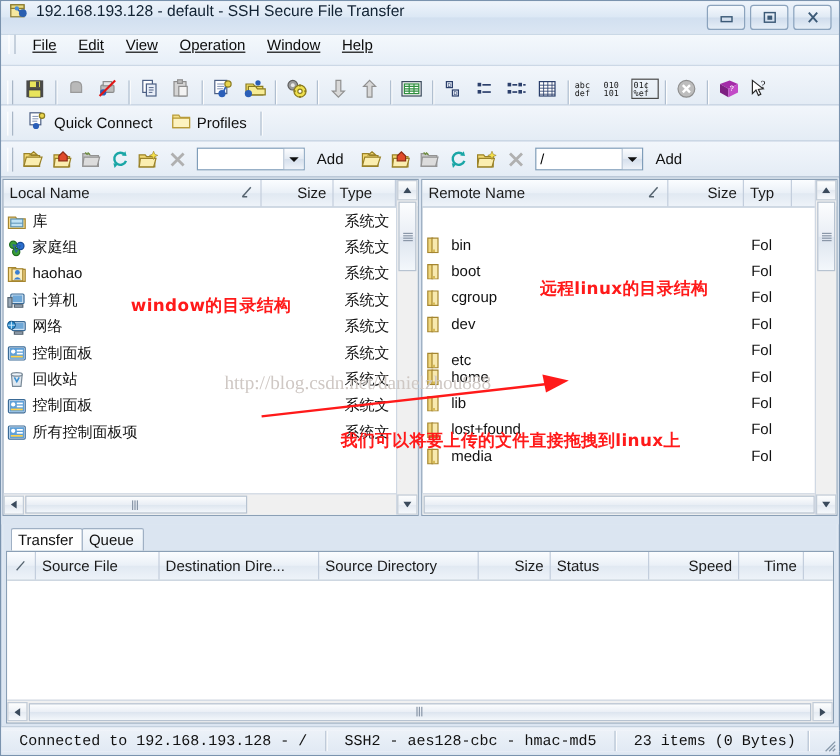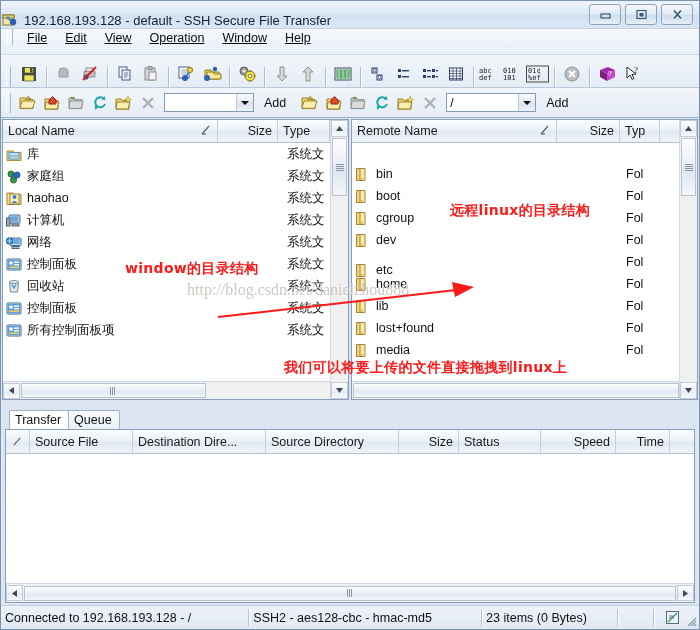--- a/index.html
+++ b/index.html
@@ -13,23 +13,23 @@
   .window{
     width:700px;height:630px;box-sizing:border-box;
     border:1px solid #7a93ae;
     background:linear-gradient(180deg,#e9f0f8 0%,#dce6f2 100%);
     display:flex;flex-direction:column;
     position:relative;
   }
   
   .titlebar{
     height:27px;flex:0 0 27px;
-    display:flex;align-items:flex-end;
+    display:flex;align-items:flex-start;
     background:linear-gradient(180deg,#eef4fb 0%,#dce8f5 48%,#d2e0f0 52%,#dbe6f3 100%);
-    padding-left:1px;
+    padding-left:7px;
     position:relative;
   }
   .title-icon{width:16px;height:16px;position:relative;flex:0 0 16px;margin-right:6px;}
   .title-text{
     font-size:13px;color:#123; letter-spacing:0px;
     white-space:nowrap;
   }
   .wbtns{position:absolute;right:6px;top:3px;display:flex;gap:4px;}
   .wbtn{
     width:30px;height:19px;border:1px solid #8ba3bd;border-radius:3px;
@@ -168,21 +168,21 @@
     background:linear-gradient(180deg,#fbfdff 0%,#eaf0f7 48%,#e1e9f2 52%,#eef3f9 100%);
     border-bottom:1px solid #b4c2d2;}
   .xbody{flex:1;background:#fff;}
   .xhs{height:18px;flex:0 0 18px;display:flex;align-items:center;background:#f0f0f0;border-top:1px solid #cfd8e3;}
   
   .status{
     height:23px;flex:0 0 23px;display:flex;align-items:center;
     background:linear-gradient(180deg,#eef3f9 0%,#dfe8f3 100%);
     border-top:1px solid #c3d0de;font-size:12.5px;color:#111;
   }
-  .st-cell{padding:0 4px;border-right:1px solid #b6c3d3;box-shadow:1px 0 0 #fff;height:17px;display:flex;align-items:center;white-space:nowrap;}
+  .st-cell{padding:0 15px;border-right:1px solid #b6c3d3;box-shadow:1px 0 0 #fff;height:17px;display:flex;align-items:center;white-space:nowrap;font-family:Liberation Mono, monospace;}
   .st-cell.noborder{border-right:none;box-shadow:none;}
   .st-grip{position:absolute;right:2px;bottom:2px;width:12px;height:12px;}
   
   .anno{
     position:absolute;color:#ff1a1a;font-family:"DejaVu Sans",sans-serif;
     font-size:14px;font-weight:bold;white-space:nowrap;pointer-events:none;
     letter-spacing:0.3px;
     text-align:right;
   }
   .watermark{
@@ -397,20 +397,44 @@
       </svg>
     </div>
     <div class="tb-btn">
       <svg width="18" height="18" viewBox="0 0 18 18">
         <path d="M3 2 L3 13 L6 10 L8 14.5 L10 13.5 L8 9.5 L12 9 Z" fill="#fff" stroke="#2a2a2a"></path>
         <text x="10" y="8" font-size="9" fill="#1a1a1a" font-family="serif">?</text>
       </svg>
     </div>
   </div>
 
+  <div class="qcbar">
+    <div class="tb-grip"></div>
+    <div class="qc-item">
+      <span>
+        <svg width="16" height="16" viewBox="0 0 16 16">
+          <rect x="1" y="1" width="9" height="10" fill="#fff" stroke="#4c5f84"></rect>
+          <path d="M3 4h5M3 6h5M3 8h4" stroke="#7b8db0" stroke-width="0.8"></path>
+          <circle cx="11" cy="3.5" r="2.2" fill="#e8d44d" stroke="#8a7b20"></circle>
+          <circle cx="6" cy="12" r="2.6" fill="#2b5fb8"></circle>
+        </svg>
+      </span>
+      <span>Quick Connect</span>
+    </div>
+    <div class="qc-item">
+      <span>
+        <svg width="16" height="14" viewBox="0 0 16 14">
+          <path d="M1 2 h5 l1.2 1.8 H15 v8.5 H1 z" fill="#f5e08a" stroke="#b89b38"></path>
+          <path d="M1 4.5 h14 v7.8 H1 z" fill="#fdf3c0" stroke="#b89b38"></path>
+        </svg>
+      </span>
+      <span>Profiles</span>
+    </div>
+    <div class="qc-sep"></div>
+  </div>
 
   <div class="pathbar">
     <div class="tb-grip"></div>
 
     <div class="pb-btn">
       <svg width="18" height="16" viewBox="0 0 18 16">
         <path d="M1 3 h5 l1.2 1.6 H14 v9 H1 z" fill="#f2d873" stroke="#9a8228"></path>
         <path d="M3 6 h13 l-2.4 7.3 H1 z" fill="#fbeeb0" stroke="#9a8228"></path>
         <path d="M9 1.5 l3 2.5 h-6 z" fill="#f2d873" stroke="#9a8228"></path>
       </svg>
@@ -836,21 +860,21 @@
       <div class="hscroll">
         <div class="hs-thumb" style="flex:1;margin:0 1px"></div>
         <div class="hs-btn">
           <svg width="5" height="7" viewBox="0 0 5 7">
               <path d="M0 0 L0 7 L5 3.5 z" fill="#3a4a5c"></path>
             </svg>
         </div>
       </div>
     </div>
 
-    <div class="anno" style="left:124px;top:98px;margin-top:44px;">window的目录结构</div>
+    <div class="anno" style="left:108px;top:98px;">window的目录结构</div>
     <div class="anno" style="left:449px;top:84px;">远程linux的目录结构</div>
     <div class="watermark" style="left:186px;top:163px;">http://blog.csdn.net/danielzhou888</div>
     <svg class="arrow-svg" style="left:215px;top:155px;width:275px;height:48px" viewBox="0 0 275 48">
       <path d="M2 44 L240 17" stroke="#ff1a1a" stroke-width="2" fill="none"></path>
       <path d="M258 14 L236 9 L239 24 z" fill="#ff1a1a"></path>
     </svg>
   </div>
 
   <div class="anno" style="left:283px;top:358px;font-size:14px;">我们可以将要上传的文件直接拖拽到linux上</div>
 

